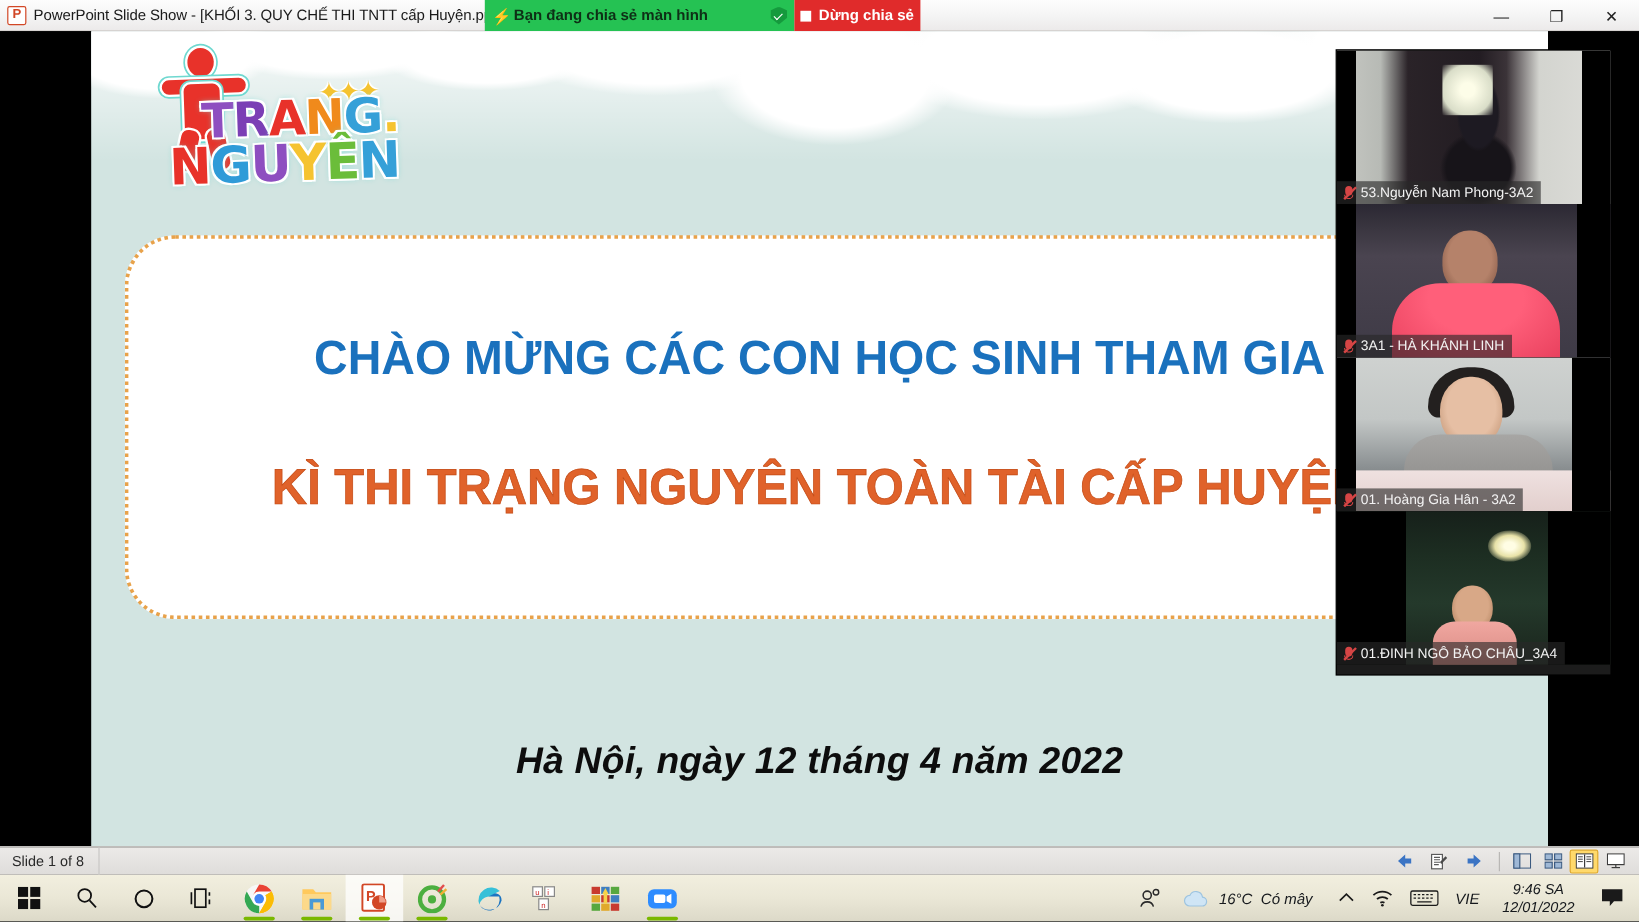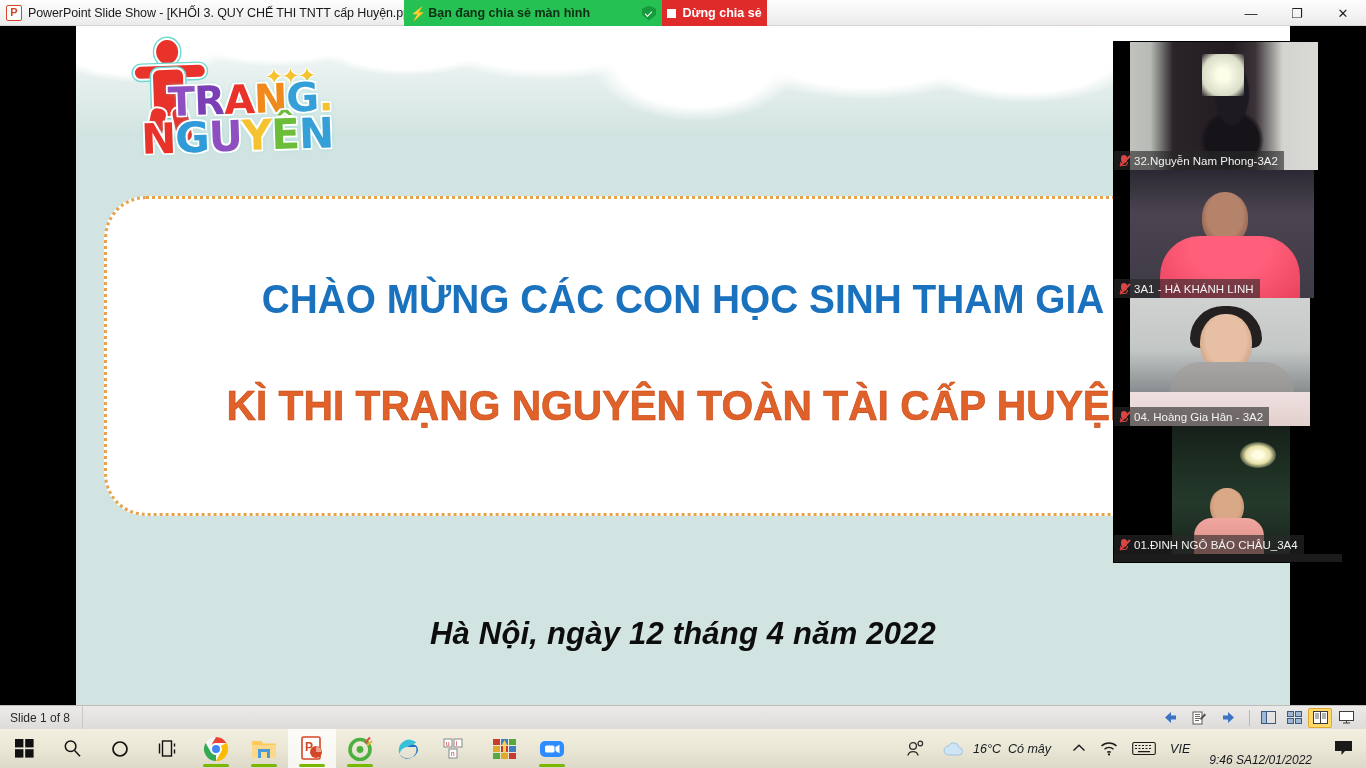--- a/index.html
+++ b/index.html
@@ -306,21 +306,21 @@
     background: #7ab800; border-radius: 2px;
   }
   .tb-icon.active { background: rgba(255,255,255,0.75); }
   .tray { margin-left: auto; display: flex; align-items: center; height: 39px; font-style: italic; }
   .tray-item {
     height: 39px; display: flex; align-items: center; justify-content: center;
     padding: 0 7px; font-size: 12.5px; color: #16191d; cursor: pointer; white-space: nowrap;
   }
   .weather { gap: 7px; padding-left: 10px; padding-right: 14px; }
   .clock {
-    line-height: 1.25; align-items: flex-end;
+    flex-direction: column; line-height: 1.25; 
     font-size: 12px; padding: 0 12px;
   }
   .notif { padding: 0 13px 0 10px; }
 </style>
 </head>
 <body>
 
 <div id="root">
 
   <div class="titlebar">
@@ -378,21 +378,21 @@
 
       <div class="tile t1">
         <div class="feed f1"></div>
         <div class="crop" style="background:linear-gradient(to right,#000 0 16px,rgba(0,0,0,0) 16px 204px,#000 204px 100%)"></div>
         <div class="namebar">
           <span class="mic-muted">
               <i class="cap"></i>
               <i class="stand"></i>
               <i class="slash"></i>
             </span>
-          <span>32.Nguyễn Nam Phong-3A2</span>
+          <span>53.Nguyễn Nam Phong-3A2</span>
         </div>
       </div>
 
       <div class="tile t2">
         <div class="feed f2">
             <i class="skin"></i>
             <i class="torso"></i>
           </div>
         <div class="crop" style="background:linear-gradient(to right,#000 0 16px,rgba(0,0,0,0) 16px 200px,#000 200px 100%)"></div>
         <div class="namebar">
@@ -412,21 +412,21 @@
             <i class="torso"></i>
             <i class="desk"></i>
           </div>
         <div class="crop" style="background:linear-gradient(to right,#000 0 16px,rgba(0,0,0,0) 16px 196px,#000 196px 100%)"></div>
         <div class="namebar">
           <span class="mic-muted">
               <i class="cap"></i>
               <i class="stand"></i>
               <i class="slash"></i>
             </span>
-          <span>04. Hoàng Gia Hân - 3A2</span>
+          <span>01. Hoàng Gia Hân - 3A2</span>
         </div>
       </div>
 
       <div class="tile t4">
         <div class="feed f4">
             <i class="skin"></i>
             <i class="torso"></i>
           </div>
         <div class="crop"></div>
         <div class="namebar">

